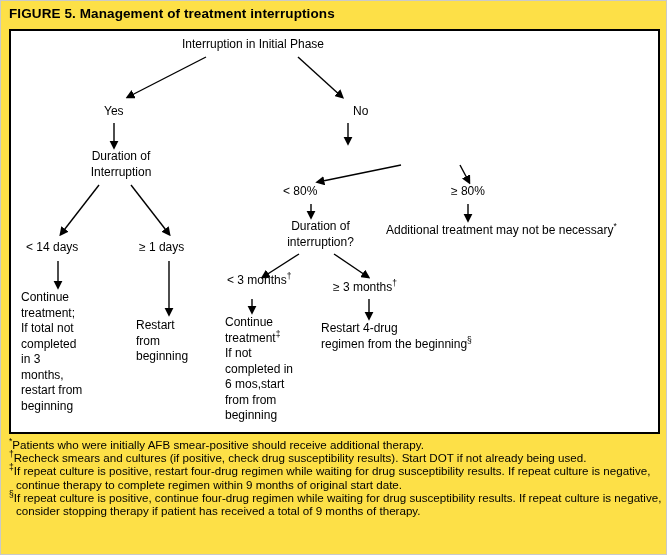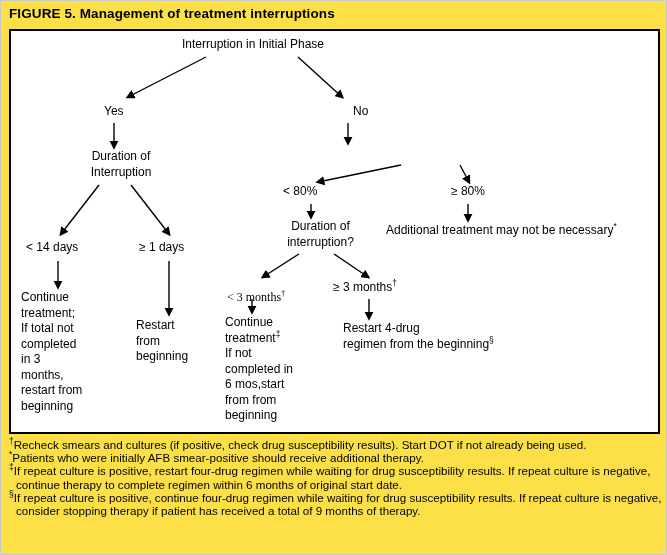--- a/index.html
+++ b/index.html
@@ -79,35 +79,35 @@
 
   <div class="node" style="left:282px; top:183px;">&lt; 80%</div>
 
   <div class="node" style="left:450px; top:183px;">≥ 80%</div>
 
   <div class="node center" style="left:272px; top:218px; width:95px;">Duration of
 interruption?</div>
 
   <div class="node" style="left:385px; top:222px;">Additional treatment may not be necessary<sup>*</sup></div>
 
-  <div class="node" style="left:226px; top:289px;font-family:Liberation Serif, serif;">&lt; 3 months<sup>†</sup></div>
+  <div class="node" style="left:226px; top:272px;">&lt; 3 months<sup>†</sup></div>
 
   <div class="node" style="left:332px; top:279px;">≥ 3 months<sup>†</sup></div>
 
   <div class="node" style="left:224px; top:314px; width:95px;">Continue
 treatment<sup>‡</sup>
 If not
 completed in
 6 mos,start
 from from
 beginning</div>
 
-  <div class="node" style="left:342px; top:320px; width:170px;">Restart 4-drug
+  <div class="node" style="left:320px; top:320px; width:170px;">Restart 4-drug
 regimen from the beginning<sup>§</sup></div>
 
   <div class="footnotes">
+    <p class="fn"><sup>*</sup><span>Patients who were initially AFB smear-positive should receive additional therapy.</span></p>
     <p class="fn"><sup>†</sup><span>Recheck smears and cultures (if positive, check drug susceptibility results). Start DOT if not already being used.</span></p>
-    <p class="fn"><sup>*</sup><span>Patients who were initially AFB smear-positive should receive additional therapy.</span></p>
-    <p class="fn"><sup>‡</sup><span>If repeat culture is positive, restart four-drug regimen while waiting for drug susceptibility results. If repeat culture is negative, continue therapy to complete regimen within 6 months of original start date.</span></p>
+    <p class="fn"><sup>‡</sup><span>If repeat culture is positive, restart four-drug regimen while waiting for drug susceptibility results. If repeat culture is negative, continue therapy to complete regimen within 9 months of original start date.</span></p>
     <p class="fn"><sup>§</sup><span>If repeat culture is positive, continue four-drug regimen while waiting for drug susceptibility results. If repeat culture is negative, consider stopping therapy if patient has received a total of 9 months of therapy.</span></p>
   </div>
 
 </div>
 
 </body></html>

